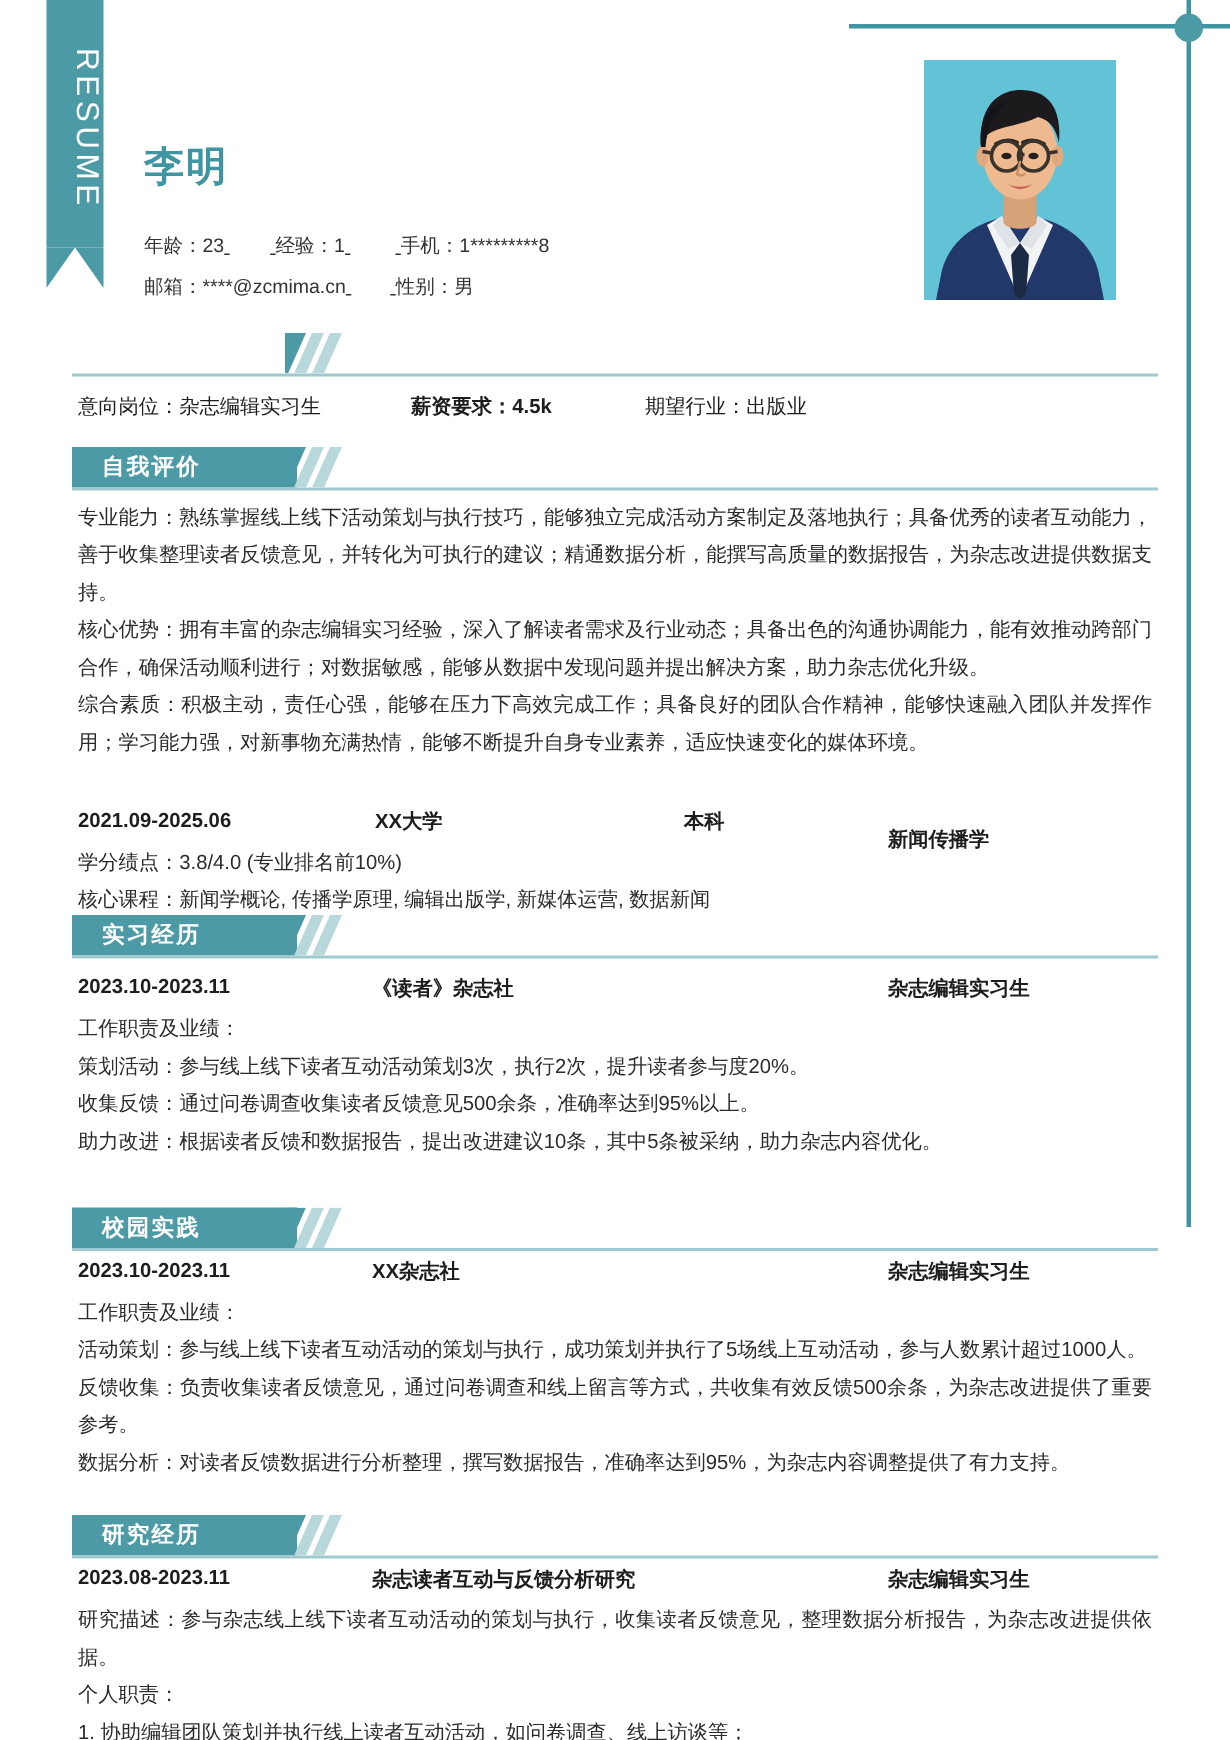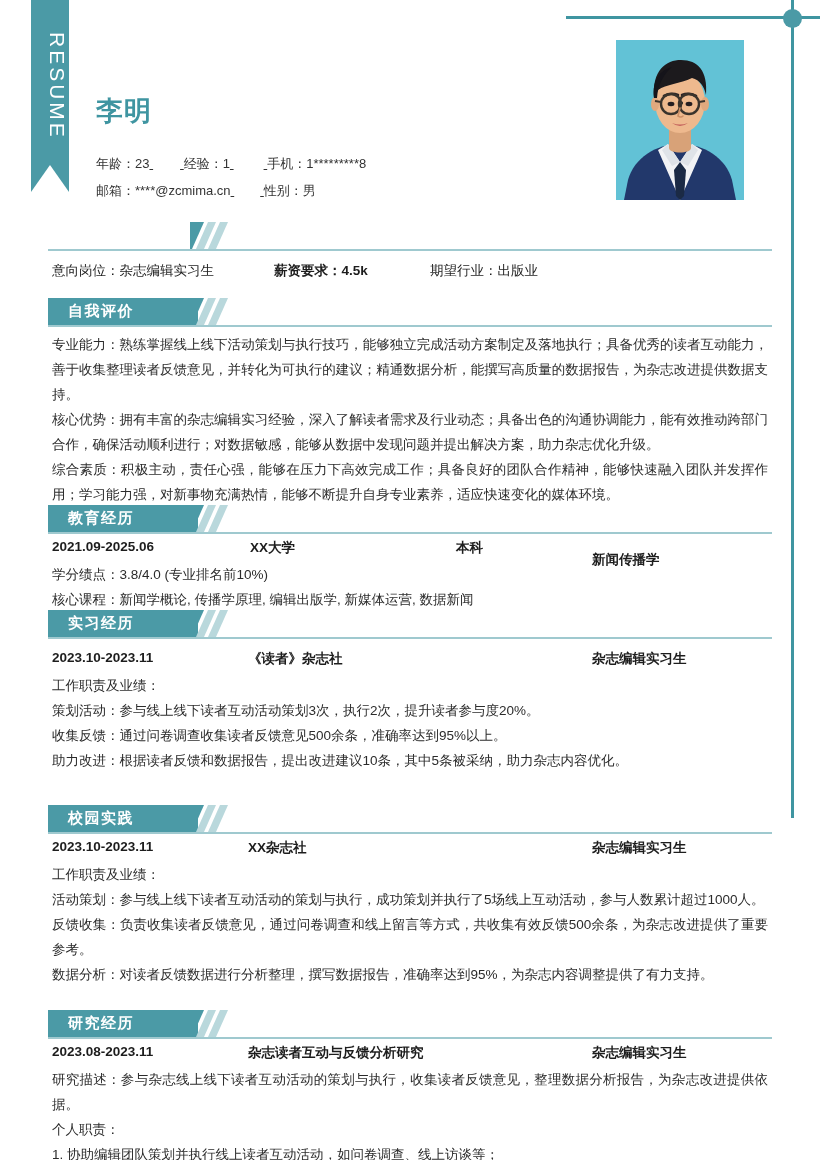--- a/index.html
+++ b/index.html
@@ -305,115 +305,100 @@
       </div>
       <div class="sec-rule"></div>
     </div>
   </div>
   <div class="body-text" style="top:332px">
     <p>专业能力：熟练掌握线上线下活动策划与执行技巧，能够独立完成活动方案制定及落地执行；具备优秀的读者互动能力，善于收集整理读者反馈意见，并转化为可执行的建议；精通数据分析，能撰写高质量的数据报告，为杂志改进提供数据支持。</p>
     <p>核心优势：拥有丰富的杂志编辑实习经验，深入了解读者需求及行业动态；具备出色的沟通协调能力，能有效推动跨部门合作，确保活动顺利进行；对数据敏感，能够从数据中发现问题并提出解决方案，助力杂志优化升级。</p>
     <p>综合素质：积极主动，责任心强，能够在压力下高效完成工作；具备良好的团队合作精神，能够快速融入团队并发挥作用；学习能力强，对新事物充满热情，能够不断提升自身专业素养，适应快速变化的媒体环境。</p>
   </div>
 
-  <div class="section" style="top:505px">
+  <div class="row-head edu" style="top:539px">
+    <span class="c-date">2021.09-2025.06</span>
+    <span class="c-org">XX大学</span>
+    <span class="c-mid">本科</span>
+    <span class="c-right">新闻传播学</span>
+  </div>
+  <div class="body-text" style="top:562px">
+    <p>学分绩点：3.8/4.0 (专业排名前10%)</p>
+    <p>核心课程：新闻学概论, 传播学原理, 编辑出版学, 新媒体运营, 数据新闻</p>
+  </div>
+
+  <div class="section" style="top:610px">
     <div class="sec-head">
       <div class="sec-bar" style="width:150px">
-        <span class="sec-title">教育经历</span>
+        <span class="sec-title">实习经历</span>
       </div>
       <div class="sec-slashes" style="left:142px">
         <svg width="56" height="27" viewBox="0 0 56 27">
             <polygon points="0,0 14,0 2,27 0,27" fill="#4b9aa6"></polygon>
             <polygon points="18,0 26,0 14,27 6,27" fill="#b9d8dc"></polygon>
             <polygon points="30,0 38,0 26,27 18,27" fill="#b9d8dc"></polygon>
           </svg>
       </div>
       <div class="sec-rule"></div>
     </div>
   </div>
-  <div class="row-head edu" style="top:539px">
-    <span class="c-date">2021.09-2025.06</span>
-    <span class="c-org">XX大学</span>
-    <span class="c-mid">本科</span>
-    <span class="c-right">新闻传播学</span>
-  </div>
-  <div class="body-text" style="top:562px">
-    <p>学分绩点：3.8/4.0 (专业排名前10%)</p>
-    <p>核心课程：新闻学概论, 传播学原理, 编辑出版学, 新媒体运营, 数据新闻</p>
-  </div>
-
-  <div class="section" style="top:610px">
+  <div class="row-head two" style="top:650px">
+    <span class="c-date">2023.10-2023.11</span>
+    <span class="c-org">《读者》杂志社</span>
+    <span class="c-right">杂志编辑实习生</span>
+  </div>
+  <div class="body-text" style="top:673px">
+    <p>工作职责及业绩：</p>
+    <p>策划活动：参与线上线下读者互动活动策划3次，执行2次，提升读者参与度20%。</p>
+    <p>收集反馈：通过问卷调查收集读者反馈意见500余条，准确率达到95%以上。</p>
+    <p>助力改进：根据读者反馈和数据报告，提出改进建议10条，其中5条被采纳，助力杂志内容优化。</p>
+  </div>
+
+  <div class="section" style="top:805px">
     <div class="sec-head">
       <div class="sec-bar" style="width:150px">
-        <span class="sec-title">实习经历</span>
+        <span class="sec-title">校园实践</span>
       </div>
       <div class="sec-slashes" style="left:142px">
         <svg width="56" height="27" viewBox="0 0 56 27">
             <polygon points="0,0 14,0 2,27 0,27" fill="#4b9aa6"></polygon>
             <polygon points="18,0 26,0 14,27 6,27" fill="#b9d8dc"></polygon>
             <polygon points="30,0 38,0 26,27 18,27" fill="#b9d8dc"></polygon>
           </svg>
       </div>
       <div class="sec-rule"></div>
     </div>
   </div>
-  <div class="row-head two" style="top:650px">
+  <div class="row-head two" style="top:839px">
     <span class="c-date">2023.10-2023.11</span>
-    <span class="c-org">《读者》杂志社</span>
+    <span class="c-org">XX杂志社</span>
     <span class="c-right">杂志编辑实习生</span>
   </div>
-  <div class="body-text" style="top:673px">
+  <div class="body-text" style="top:862px">
     <p>工作职责及业绩：</p>
-    <p>策划活动：参与线上线下读者互动活动策划3次，执行2次，提升读者参与度20%。</p>
-    <p>收集反馈：通过问卷调查收集读者反馈意见500余条，准确率达到95%以上。</p>
-    <p>助力改进：根据读者反馈和数据报告，提出改进建议10条，其中5条被采纳，助力杂志内容优化。</p>
-  </div>
-
-  <div class="section" style="top:805px">
+    <p>活动策划：参与线上线下读者互动活动的策划与执行，成功策划并执行了5场线上互动活动，参与人数累计超过1000人。</p>
+    <p>反馈收集：负责收集读者反馈意见，通过问卷调查和线上留言等方式，共收集有效反馈500余条，为杂志改进提供了重要参考。</p>
+    <p>数据分析：对读者反馈数据进行分析整理，撰写数据报告，准确率达到95%，为杂志内容调整提供了有力支持。</p>
+  </div>
+
+  <div class="section" style="top:1010px">
     <div class="sec-head">
       <div class="sec-bar" style="width:150px">
-        <span class="sec-title">校园实践</span>
+        <span class="sec-title">研究经历</span>
       </div>
       <div class="sec-slashes" style="left:142px">
         <svg width="56" height="27" viewBox="0 0 56 27">
             <polygon points="0,0 14,0 2,27 0,27" fill="#4b9aa6"></polygon>
             <polygon points="18,0 26,0 14,27 6,27" fill="#b9d8dc"></polygon>
             <polygon points="30,0 38,0 26,27 18,27" fill="#b9d8dc"></polygon>
           </svg>
       </div>
       <div class="sec-rule"></div>
     </div>
   </div>
-  <div class="row-head two" style="top:839px">
-    <span class="c-date">2023.10-2023.11</span>
-    <span class="c-org">XX杂志社</span>
-    <span class="c-right">杂志编辑实习生</span>
-  </div>
-  <div class="body-text" style="top:862px">
-    <p>工作职责及业绩：</p>
-    <p>活动策划：参与线上线下读者互动活动的策划与执行，成功策划并执行了5场线上互动活动，参与人数累计超过1000人。</p>
-    <p>反馈收集：负责收集读者反馈意见，通过问卷调查和线上留言等方式，共收集有效反馈500余条，为杂志改进提供了重要参考。</p>
-    <p>数据分析：对读者反馈数据进行分析整理，撰写数据报告，准确率达到95%，为杂志内容调整提供了有力支持。</p>
-  </div>
-
-  <div class="section" style="top:1010px">
-    <div class="sec-head">
-      <div class="sec-bar" style="width:150px">
-        <span class="sec-title">研究经历</span>
-      </div>
-      <div class="sec-slashes" style="left:142px">
-        <svg width="56" height="27" viewBox="0 0 56 27">
-            <polygon points="0,0 14,0 2,27 0,27" fill="#4b9aa6"></polygon>
-            <polygon points="18,0 26,0 14,27 6,27" fill="#b9d8dc"></polygon>
-            <polygon points="30,0 38,0 26,27 18,27" fill="#b9d8dc"></polygon>
-          </svg>
-      </div>
-      <div class="sec-rule"></div>
-    </div>
-  </div>
   <div class="row-head" style="top:1044px">
     <span class="c-date">2023.08-2023.11</span>
     <span class="c-org" style="left:196px">杂志读者互动与反馈分析研究</span>
     <span class="c-right">杂志编辑实习生</span>
   </div>
   <div class="body-text" style="top:1067px">
     <p>研究描述：参与杂志线上线下读者互动活动的策划与执行，收集读者反馈意见，整理数据分析报告，为杂志改进提供依据。</p>
     <p>个人职责：</p>
     <p>1. 协助编辑团队策划并执行线上读者互动活动，如问卷调查、线上访谈等；</p>
 

